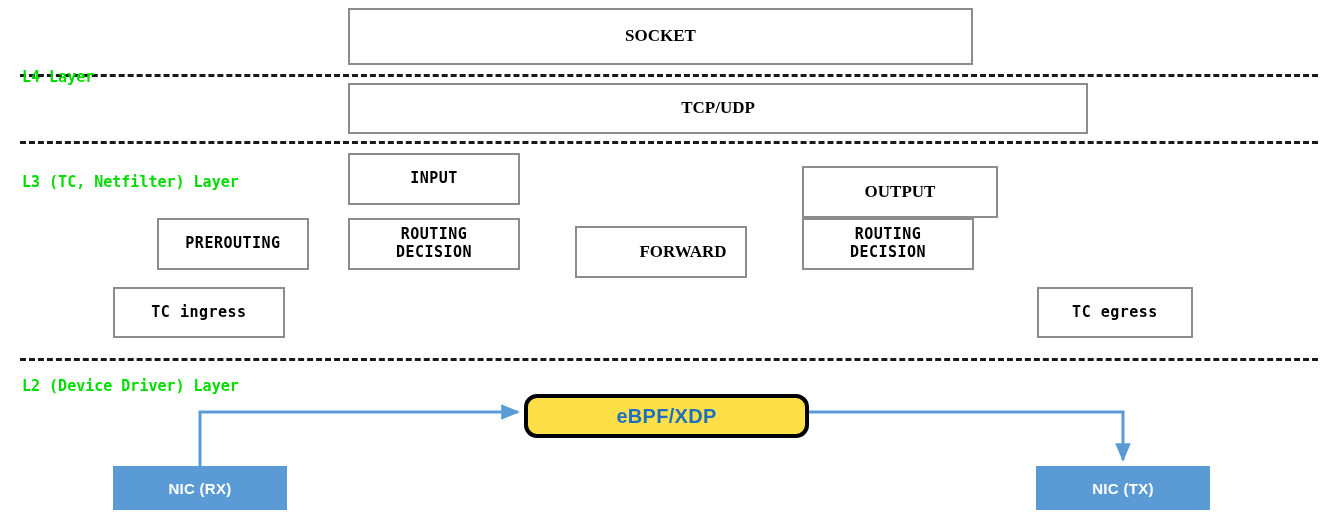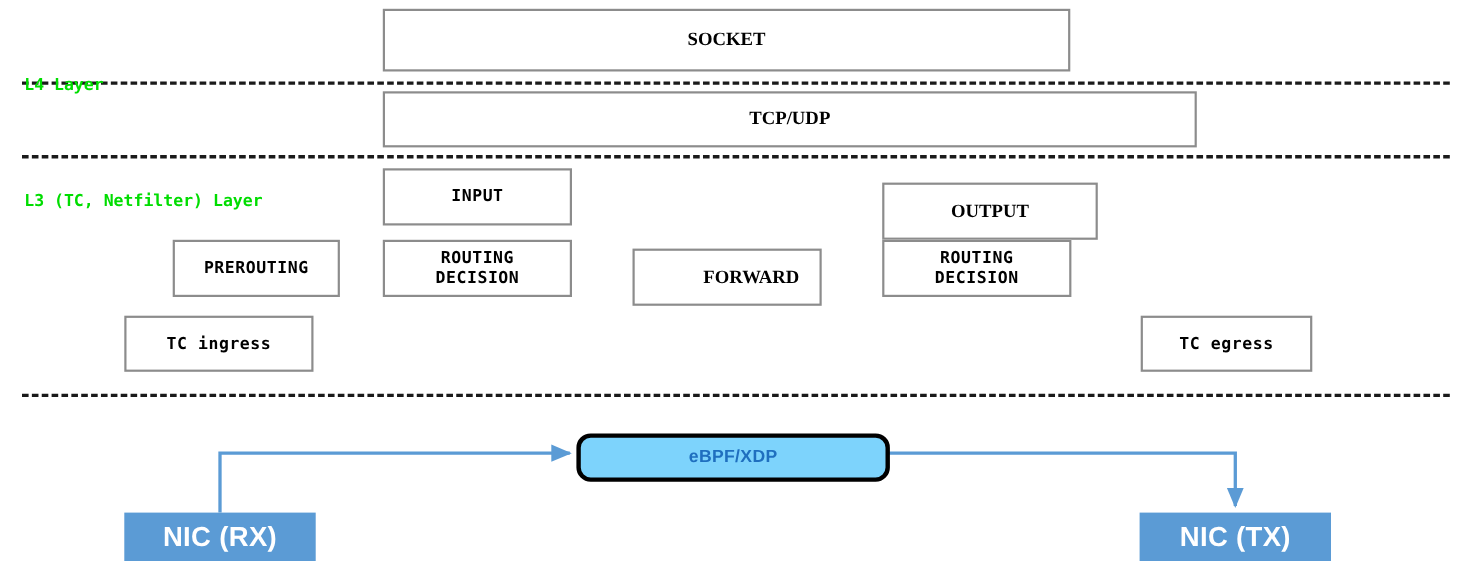--- a/index.html
+++ b/index.html
@@ -23,47 +23,48 @@
     display:flex;align-items:center;justify-content:center;
     text-align:center;color:#000000;font-weight:bold;
     line-height:1.18;
   }
   .nbox.mono{font-family:"DejaVu Sans Mono","Liberation Mono",monospace;font-size:15px;letter-spacing:.5px;}
   .nbox.sans{font-family:Liberation Serif, serif;font-size:17px;}
   .nbox .lines{display:block;}
 
   .ebpf-box{
     position:absolute;box-sizing:border-box;
-    background:#7dd3fc;border:4px solid #000000;border-radius:13px;
+    background:#fde047;border:4px solid #000000;border-radius:13px;
     display:flex;align-items:center;justify-content:center;
     font-family:"Liberation Sans",sans-serif;font-weight:bold;
-    font-size:16px;color:#1f6fbf;letter-spacing:.3px;
+    font-size:20px;color:#1f6fbf;letter-spacing:.3px;
   }
 
   .nic-box{
     position:absolute;box-sizing:border-box;
     background:#5b9bd5;
     display:flex;align-items:center;justify-content:center;
     font-family:"Liberation Sans",sans-serif;font-weight:bold;
-    font-size:25px;color:#ffffff;letter-spacing:.3px;
+    font-size:15px;color:#ffffff;letter-spacing:.3px;
   }
 
   .flowsvg{position:absolute;left:0;top:0;width:1338px;height:518px;pointer-events:none;}
 </style>
 </head>
 <body>
 
 <div id="canvas">
 
   <div class="dashed-sep" style="left:20px;top:74px;width:1298px;"></div>
   <div class="dashed-sep" style="left:20px;top:141px;width:1298px;"></div>
   <div class="dashed-sep" style="left:20px;top:358px;width:1298px;"></div>
 
   <div class="layer-label" style="left:22px;top:68px;">L4 Layer</div>
   <div class="layer-label" style="left:22px;top:173px;">L3 (TC, Netfilter) Layer</div>
+  <div class="layer-label" style="left:22px;top:377px;">L2 (Device Driver) Layer</div>
 
   <div class="nbox sans" style="left:348px;top:8px;width:625px;height:57px;">SOCKET</div>
 
   <div class="nbox sans" style="left:348px;top:83px;width:740px;height:51px;">TCP/UDP</div>
 
   <div class="nbox mono" style="left:348px;top:153px;width:172px;height:52px;">INPUT</div>
 
   <div class="nbox sans" style="left:802px;top:166px;width:196px;height:52px;">OUTPUT</div>
 
   <div class="nbox mono" style="left:113px;top:218px;width:152px;height:52px;margin-left:44px;">PREROUTING</div>

